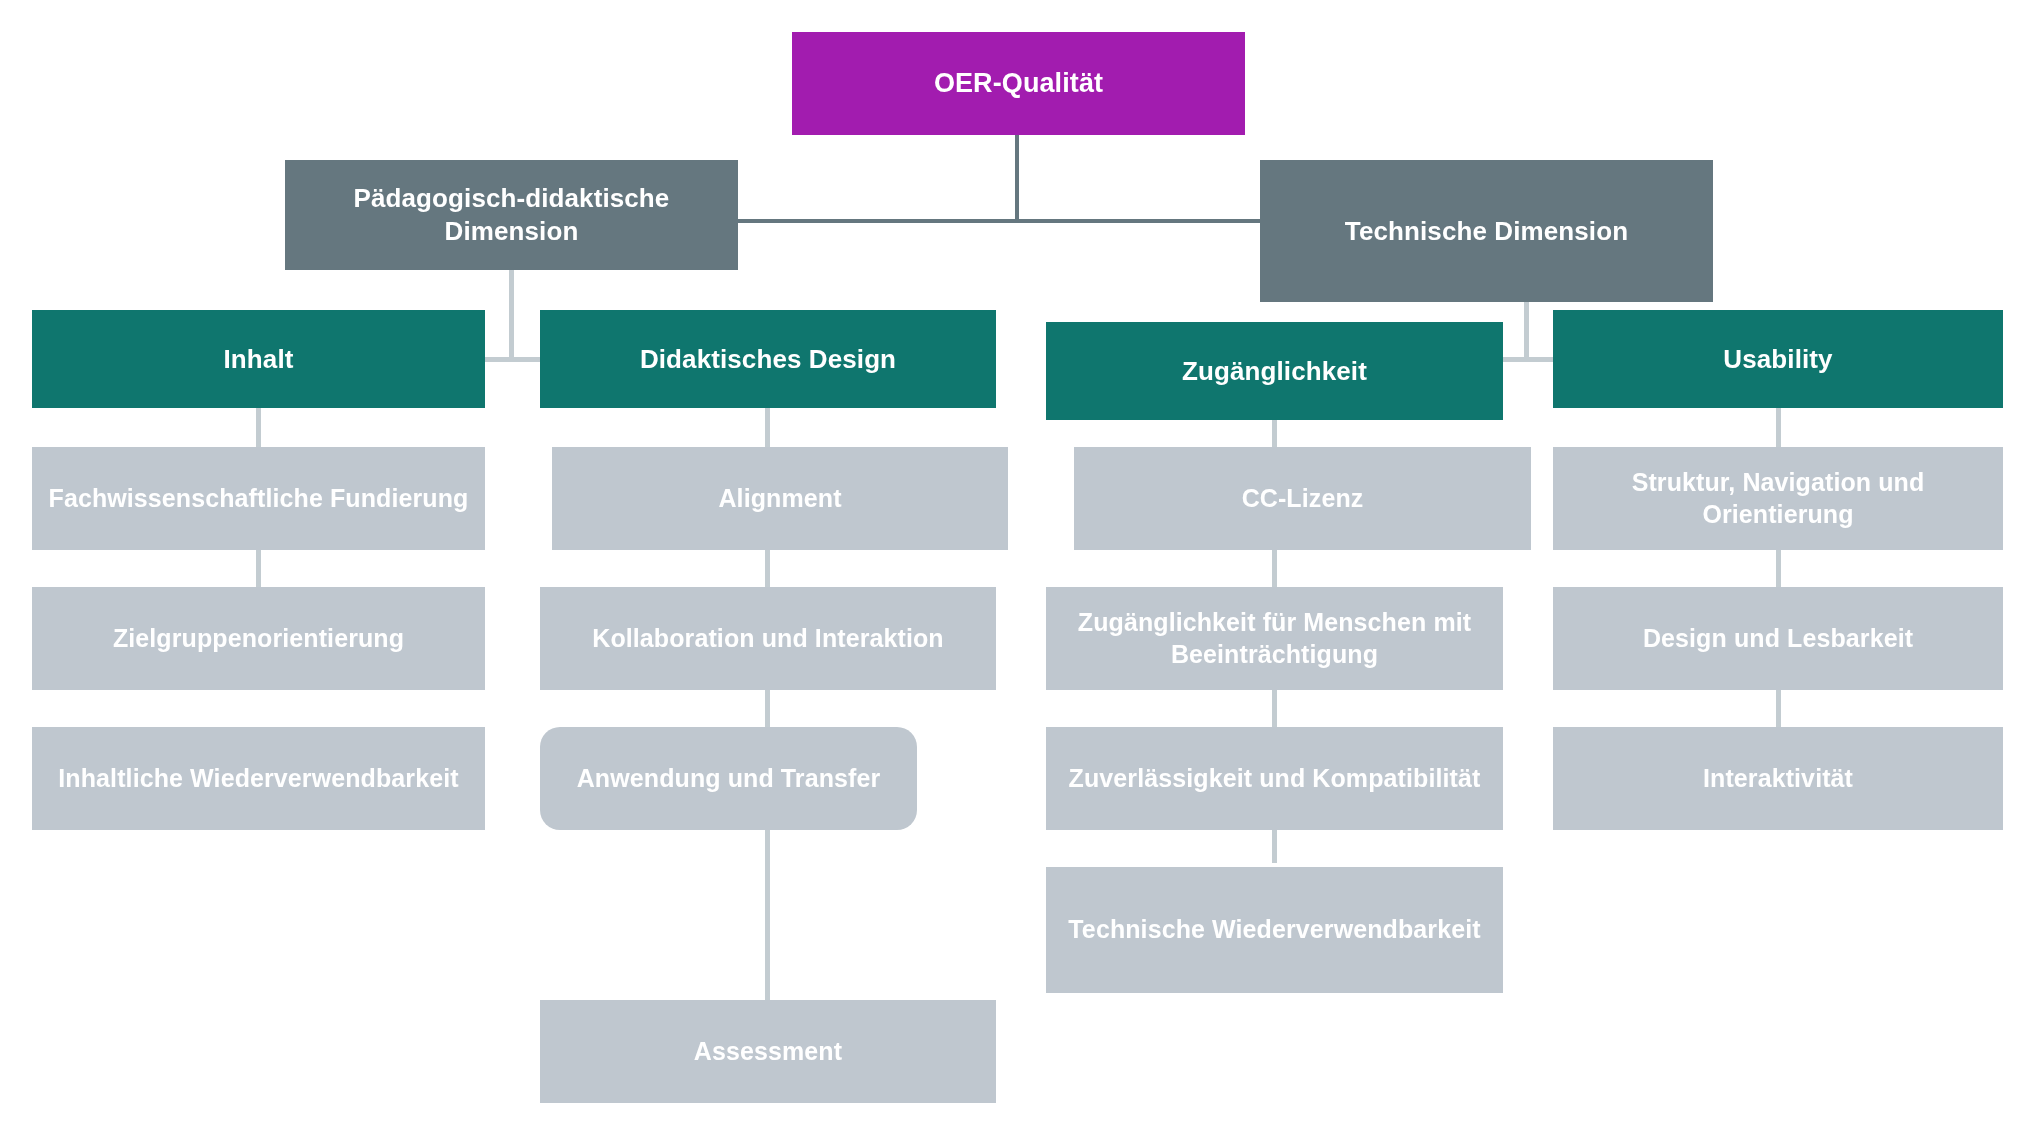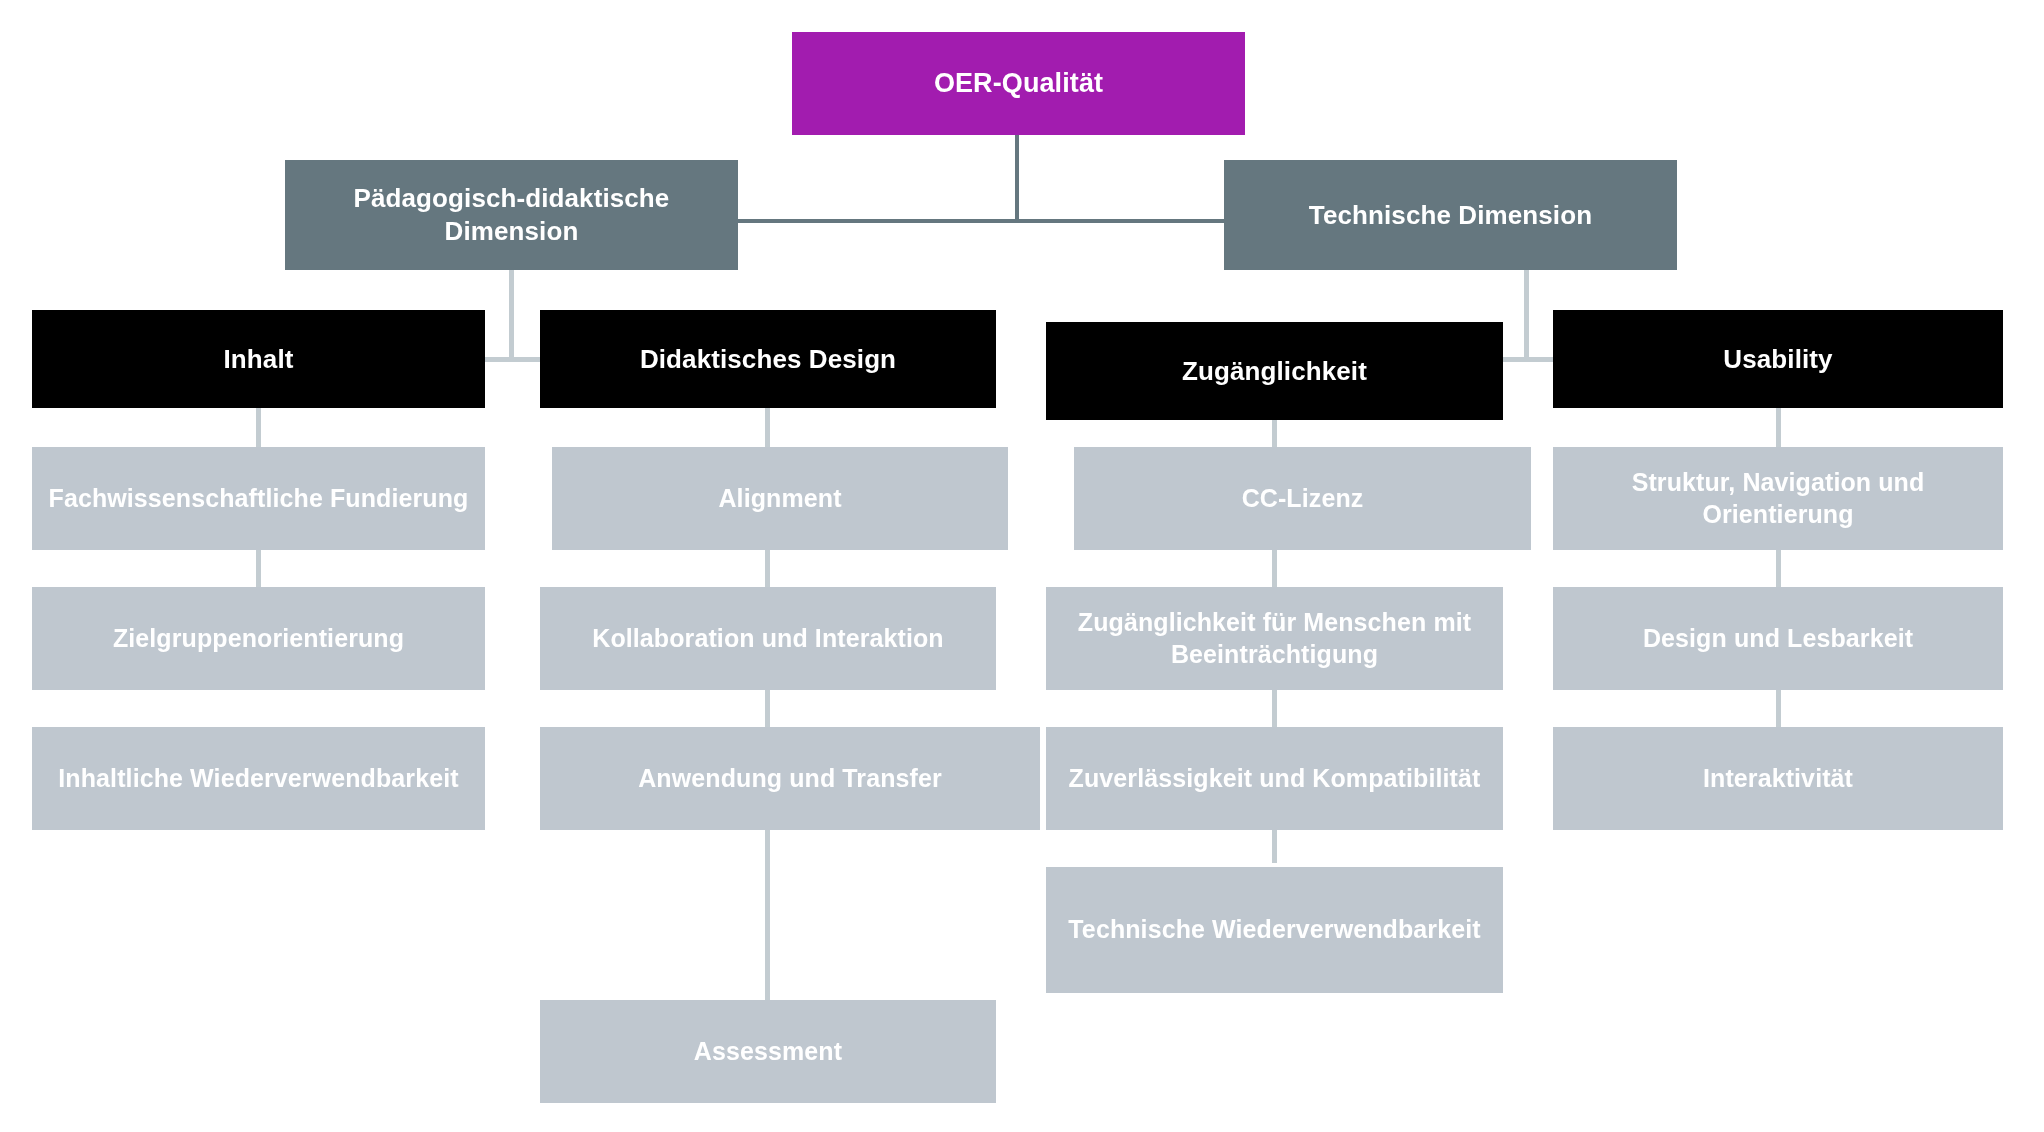--- a/index.html
+++ b/index.html
@@ -49,21 +49,21 @@
 
   .node.root {
     background: #a21caf;
     font-size: 27px;
   }
   .node.dim {
     background: #65777f;
     font-size: 26px;
   }
   .node.cat {
-    background: #000000;
+    background: #0f766e;
     font-size: 26px;
   }
   .node.leaf {
     background: #bfc7cf;
     font-size: 25px;
   }
 </style>
 </head>
 <body>
 
@@ -83,34 +83,34 @@
 
   <div class="conn" style="left:765px; top:408px; width:5px; height:592px;"></div>
 
   <div class="conn" style="left:1272px; top:408px; width:5px; height:455px;"></div>
 
   <div class="conn" style="left:1776px; top:408px; width:5px; height:345px;"></div>
 
   <div class="node root" style="left:792px; top:32px; width:453px; height:103px;">OER-Qualität</div>
 
   <div class="node dim" style="left:285px; top:160px; width:453px; height:110px;">Pädagogisch-didaktische Dimension</div>
-  <div class="node dim" style="left:1224px; top:160px; width:453px; height:110px;">Technische Dimension</div>
+  <div class="node dim" style="left:1260px; top:160px; width:453px; height:142px;">Technische Dimension</div>
 
   <div class="node cat" style="left:32px; top:310px; width:453px; height:98px;">Inhalt</div>
   <div class="node cat" style="left:540px; top:310px; width:456px; height:98px;">Didaktisches Design</div>
   <div class="node cat" style="left:1046px; top:322px; width:457px; height:98px;">Zugänglichkeit</div>
   <div class="node cat" style="left:1553px; top:310px; width:450px; height:98px;">Usability</div>
 
   <div class="node leaf" style="left:32px; top:447px; width:453px; height:103px;">Fachwissenschaftliche Fundierung</div>
   <div class="node leaf" style="left:32px; top:587px; width:453px; height:103px;">Zielgruppenorientierung</div>
   <div class="node leaf" style="left:32px; top:727px; width:453px; height:103px;">Inhaltliche Wiederverwendbarkeit</div>
 
   <div class="node leaf" style="left:540px; top:447px; width:456px; height:103px;margin-left:12px;">Alignment</div>
   <div class="node leaf" style="left:540px; top:587px; width:456px; height:103px;">Kollaboration und Interaktion</div>
-  <div class="node leaf" style="left:540px; top:727px; width:500px; height:103px;">Anwendung und Transfer</div>
+  <div class="node leaf" style="left:540px; top:727px; width:377px; height:103px;border-radius:20px;">Anwendung und Transfer</div>
   <div class="node leaf" style="left:540px; top:1000px; width:456px; height:103px;">Assessment</div>
 
   <div class="node leaf" style="left:1046px; top:447px; width:457px; height:103px;margin-left:28px;">CC-Lizenz</div>
   <div class="node leaf" style="left:1046px; top:587px; width:457px; height:103px;">Zugänglichkeit für Menschen mit Beeinträchtigung</div>
   <div class="node leaf" style="left:1046px; top:727px; width:457px; height:103px;">Zuverlässigkeit und Kompatibilität</div>
   <div class="node leaf" style="left:1046px; top:867px; width:457px; height:126px;">Technische Wiederverwendbarkeit</div>
 
   <div class="node leaf" style="left:1553px; top:447px; width:450px; height:103px;">Struktur, Navigation und Orientierung</div>
   <div class="node leaf" style="left:1553px; top:587px; width:450px; height:103px;">Design und Lesbarkeit</div>
   <div class="node leaf" style="left:1553px; top:727px; width:450px; height:103px;">Interaktivität</div>

